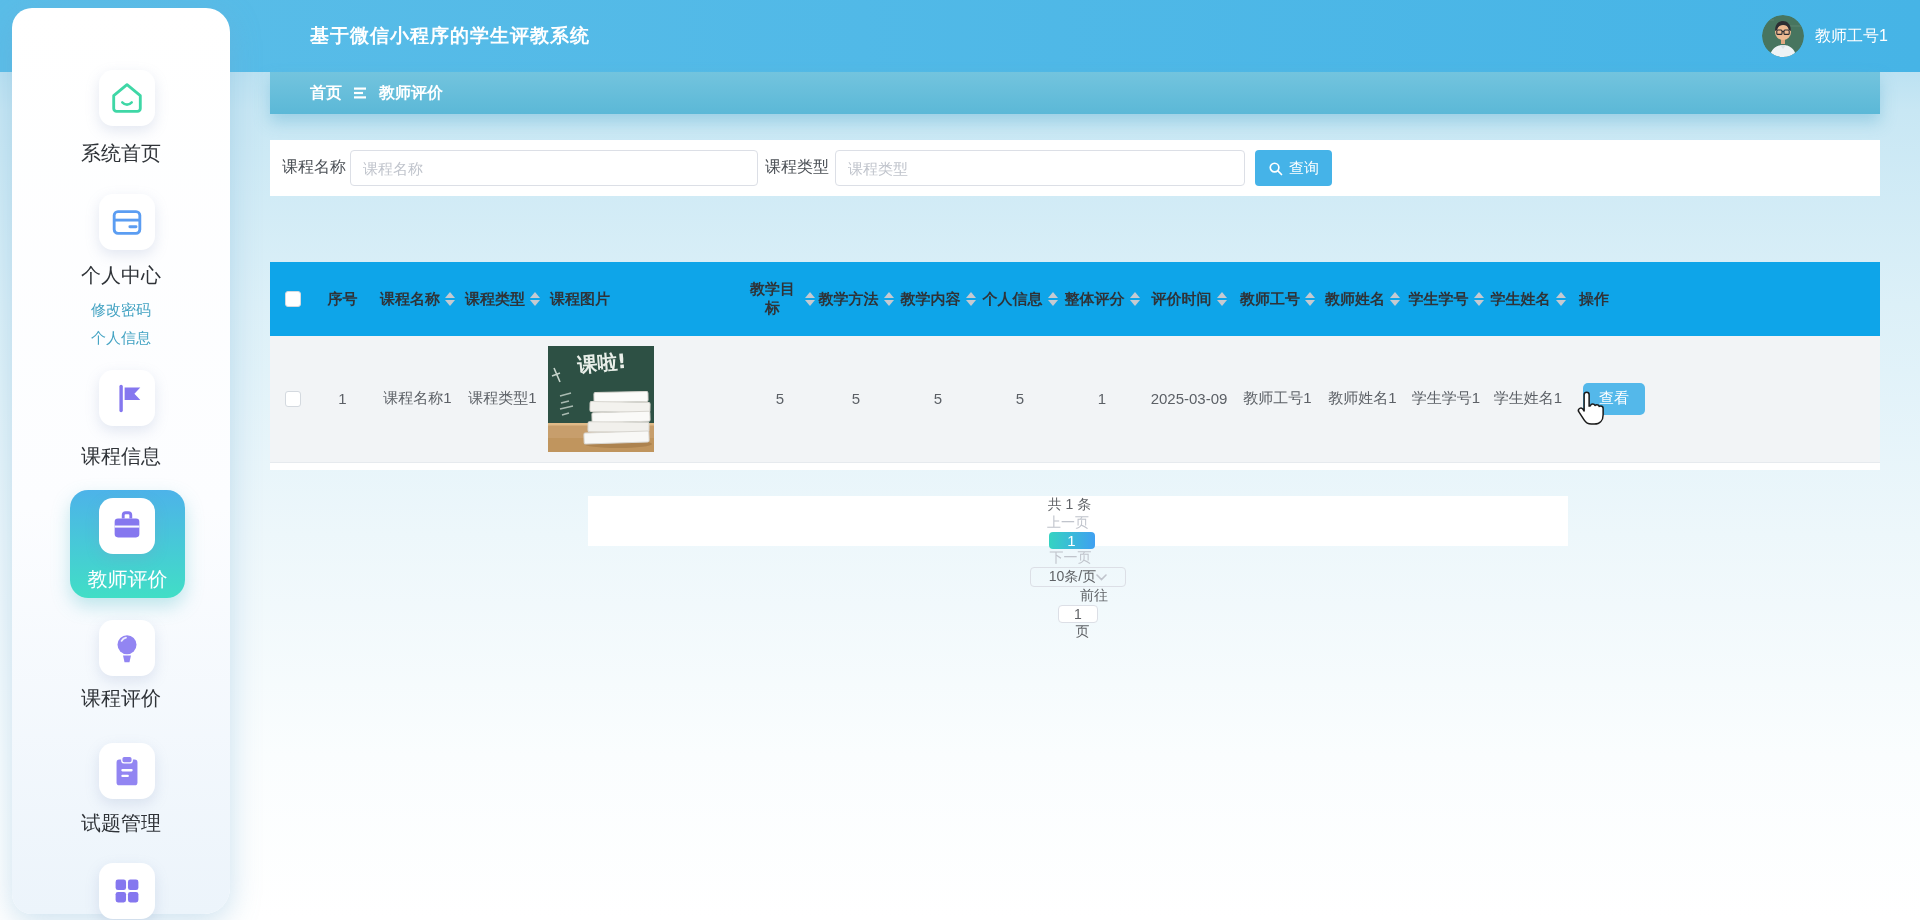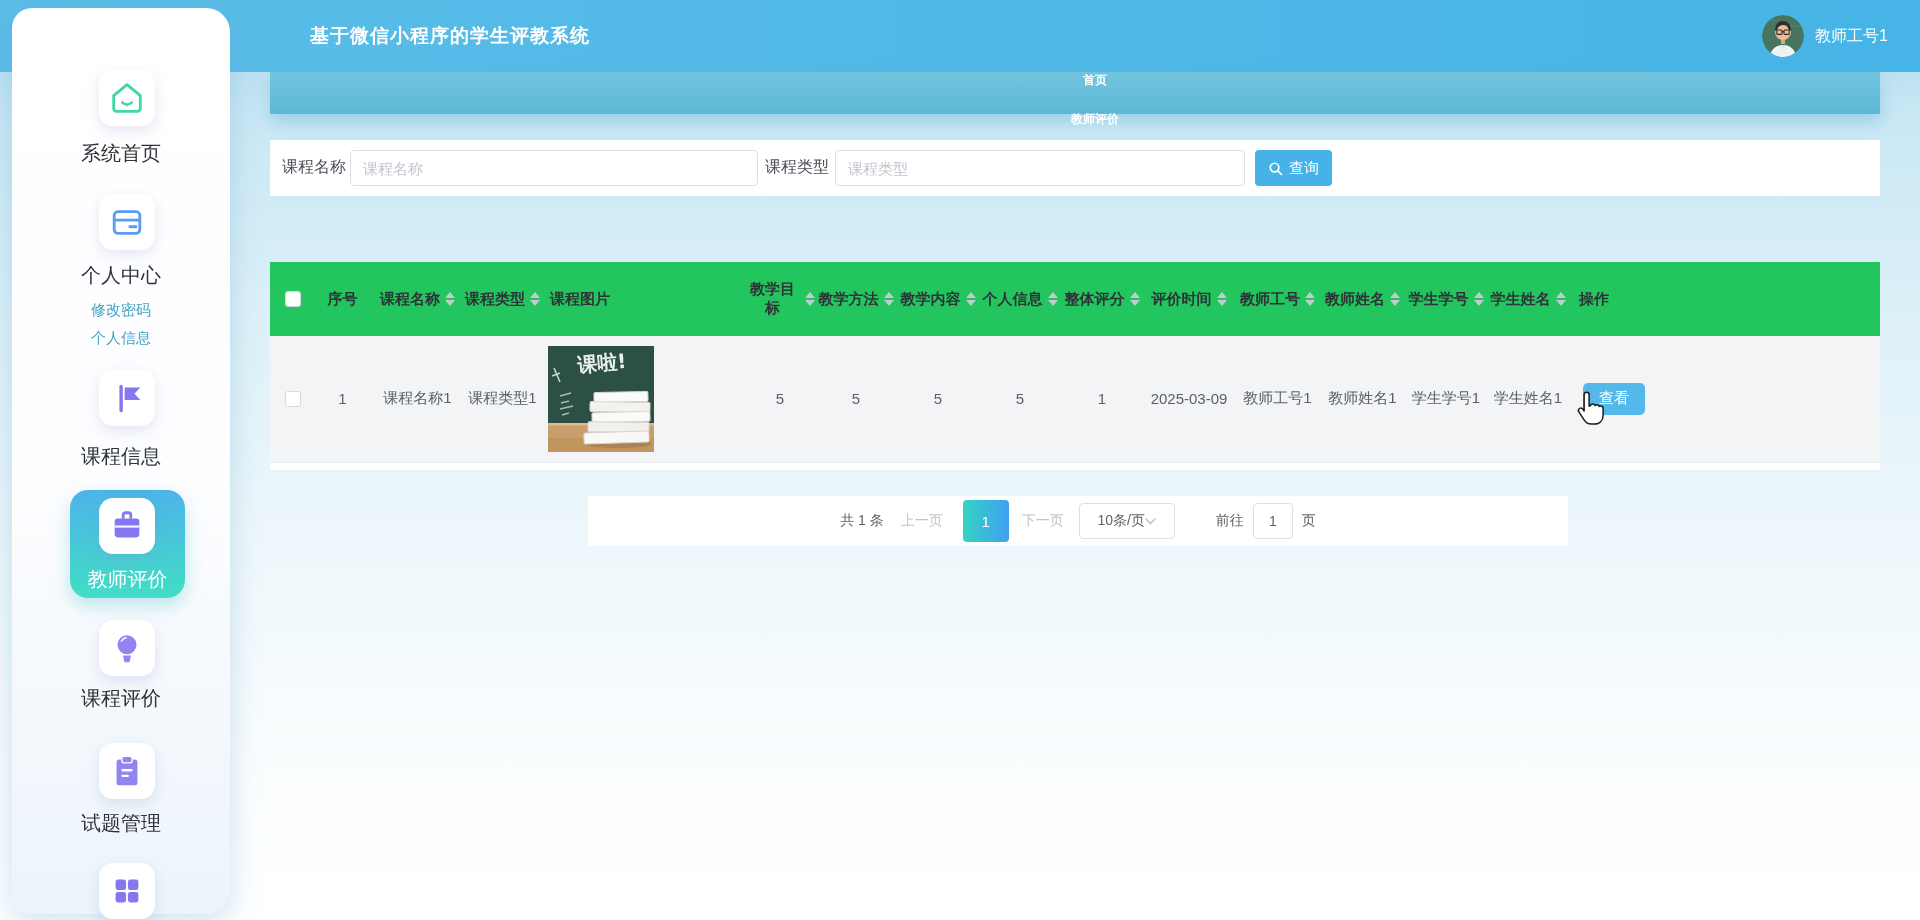--- a/index.html
+++ b/index.html
@@ -32,59 +32,59 @@
   .i6{top:735px} .l6{top:802px}
   .i7{top:855px}
   .active-card { position:absolute; left:58px; top:482px; width:115px; height:108px; border-radius:18px;
     background:linear-gradient(180deg,#4db3e9 0%,#41dec6 100%); box-shadow:0 8px 18px rgba(80,190,200,.35); cursor:pointer; }
   .active-card .icon-card { left:29px; top:8px; }
   .active-card .nav-label { top:76px; color:#fff; }
 
   
   .breadcrumb { position:absolute; left:270px; top:72px; width:1610px; height:42px;
     background:linear-gradient(180deg,#73c4de,#5bb8d7); box-shadow:0 8px 16px rgba(100,180,210,.45);
-    display:flex; align-items:center; padding-left:40px; gap:11px; color:#fff; font-size:12px; font-weight:700;flex-direction:column; }
+    display:flex; align-items:center; padding-left:40px; gap:11px; color:#fff; font-size:16px; font-weight:700; }
 
   
   .searchbar { position:absolute; left:270px; top:140px; width:1610px; height:56px; background:#fff; }
   .searchbar .flabel { position:absolute; top:17px; font-size:16px; color:#4a4f55; }
   .fl1 { left:12px; } .fl2 { left:495px; }
   .searchbar input { position:absolute; top:10px; height:36px; border:1px solid #dcdfe6; border-radius:4px;
     padding:0 12px; font-size:15px; color:#333; outline:none; font-family:inherit; }
   .searchbar input::placeholder { color:#c0c4cc; }
   .fin1 { left:80px;  width:408px; }
   .fin2 { left:565px; width:410px; }
   .btn-query { position:absolute; left:985px; top:10px; width:77px; height:36px; background:#45b3e8; border:none;
     border-radius:4px; color:#fff; font-size:15px; display:flex; align-items:center; justify-content:center; gap:6px;
     cursor:pointer; font-family:inherit; }
 
   
   .tablepanel { position:absolute; left:270px; top:262px; width:1610px; height:208px; background:#fff; }
   table { width:1610px; border-collapse:collapse; table-layout:fixed; }
-  thead tr { height:74px; background:#22c55e; }
+  thead tr { height:74px; background:#0ea5e9; }
   tbody tr { height:126px; background:#f2f4f6; }
   tbody td { border-bottom:1px solid #e6eaee; }
   th { font-size:15px; color:#2f3338; font-weight:700; }
   td { font-size:15px; color:#5c6066; text-align:center; }
   .hwrap { display:flex; align-items:center; justify-content:center; }
   .hwrap.left { justify-content:flex-start; padding-left:10px; }
   .caret { display:inline-flex; flex-direction:column; gap:2px; margin-left:5px; cursor:pointer; }
   .caret i { width:0; height:0; border-left:5px solid transparent; border-right:5px solid transparent; display:block; }
   .caret .up   { border-bottom:6px solid #c5cad1; }
   .caret .down { border-top:6px solid #c5cad1; }
   .cb { display:block; width:16px; height:16px; background:#fff; border:1px solid #d4d9df; border-radius:3px; margin:0 auto; cursor:pointer; }
   td.left-cell { text-align:left; padding-left:14px; }
   td.imgcell { padding-left:8px; }
   td.imgcell svg { display:block; }
   .btn-view { width:62px; height:32px; background:#54b8ea; border:none; border-radius:5px; color:#fff; font-size:15px;
     cursor:pointer; font-family:inherit; }
 
   
   .pagination { position:absolute; left:588px; top:496px; width:980px; height:50px; background:#fff;
-    display:flex; align-items:center; justify-content:center; font-size:14px; color:#5f6266; }
+    display:flex; align-items:center; justify-content:space-between; font-size:14px; color:#5f6266;flex-direction:column; }
   .pg-total { margin-right:17px; }
   .pg-prev  { color:#c0c4cc; margin-right:20px; cursor:default; }
   .pg-active { width:46px; height:42px; border-radius:4px; background:linear-gradient(90deg,#35d3c2,#3fa0f1);
     color:#fff; display:flex; align-items:center; justify-content:center; font-size:15px; margin-right:13px; cursor:pointer; }
   .pg-next  { color:#c0c4cc; margin-right:15px; cursor:default; }
   .pg-size  { width:96px; height:36px; border:1px solid #dcdfe6; border-radius:4px; display:flex; align-items:center;
     justify-content:center; color:#5f6266; cursor:pointer; }
   .pg-goto-label { margin-left:41px; margin-right:9px; }
   .pg-goto { width:40px; height:36px; border:1px solid #dcdfe6; border-radius:4px; text-align:center; font-size:14px;
     color:#5f6266; outline:none; font-family:inherit; }

